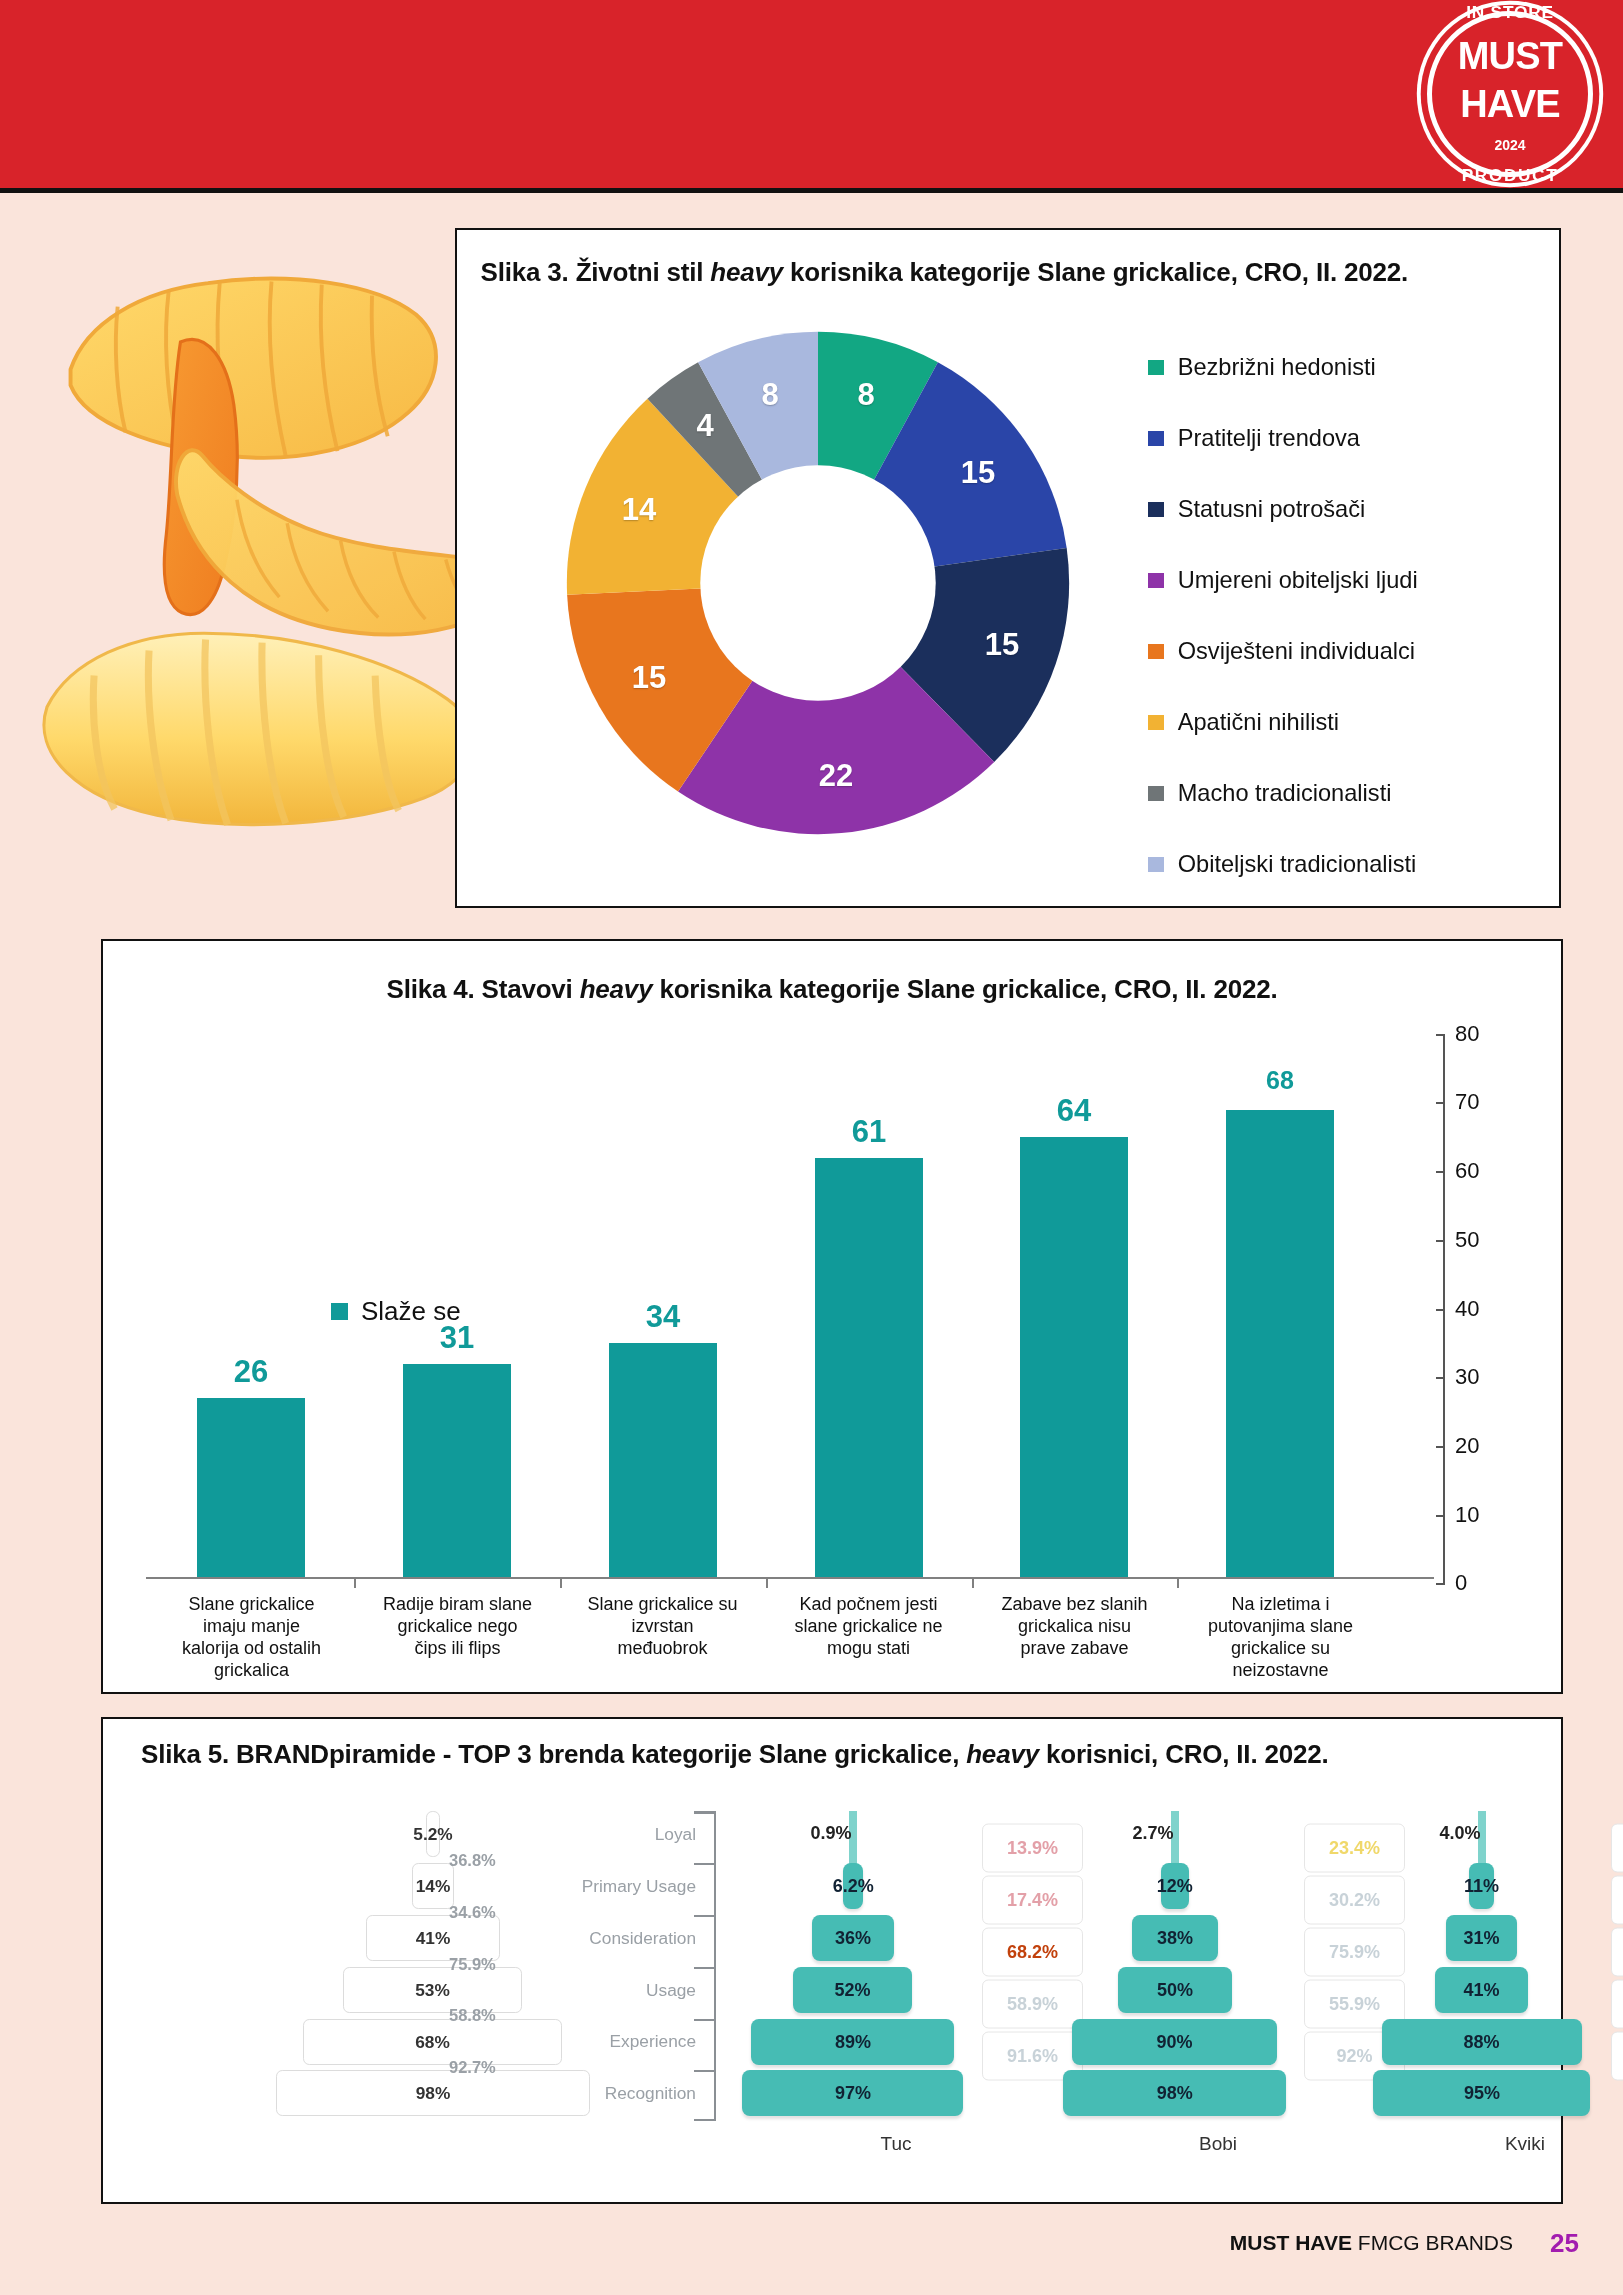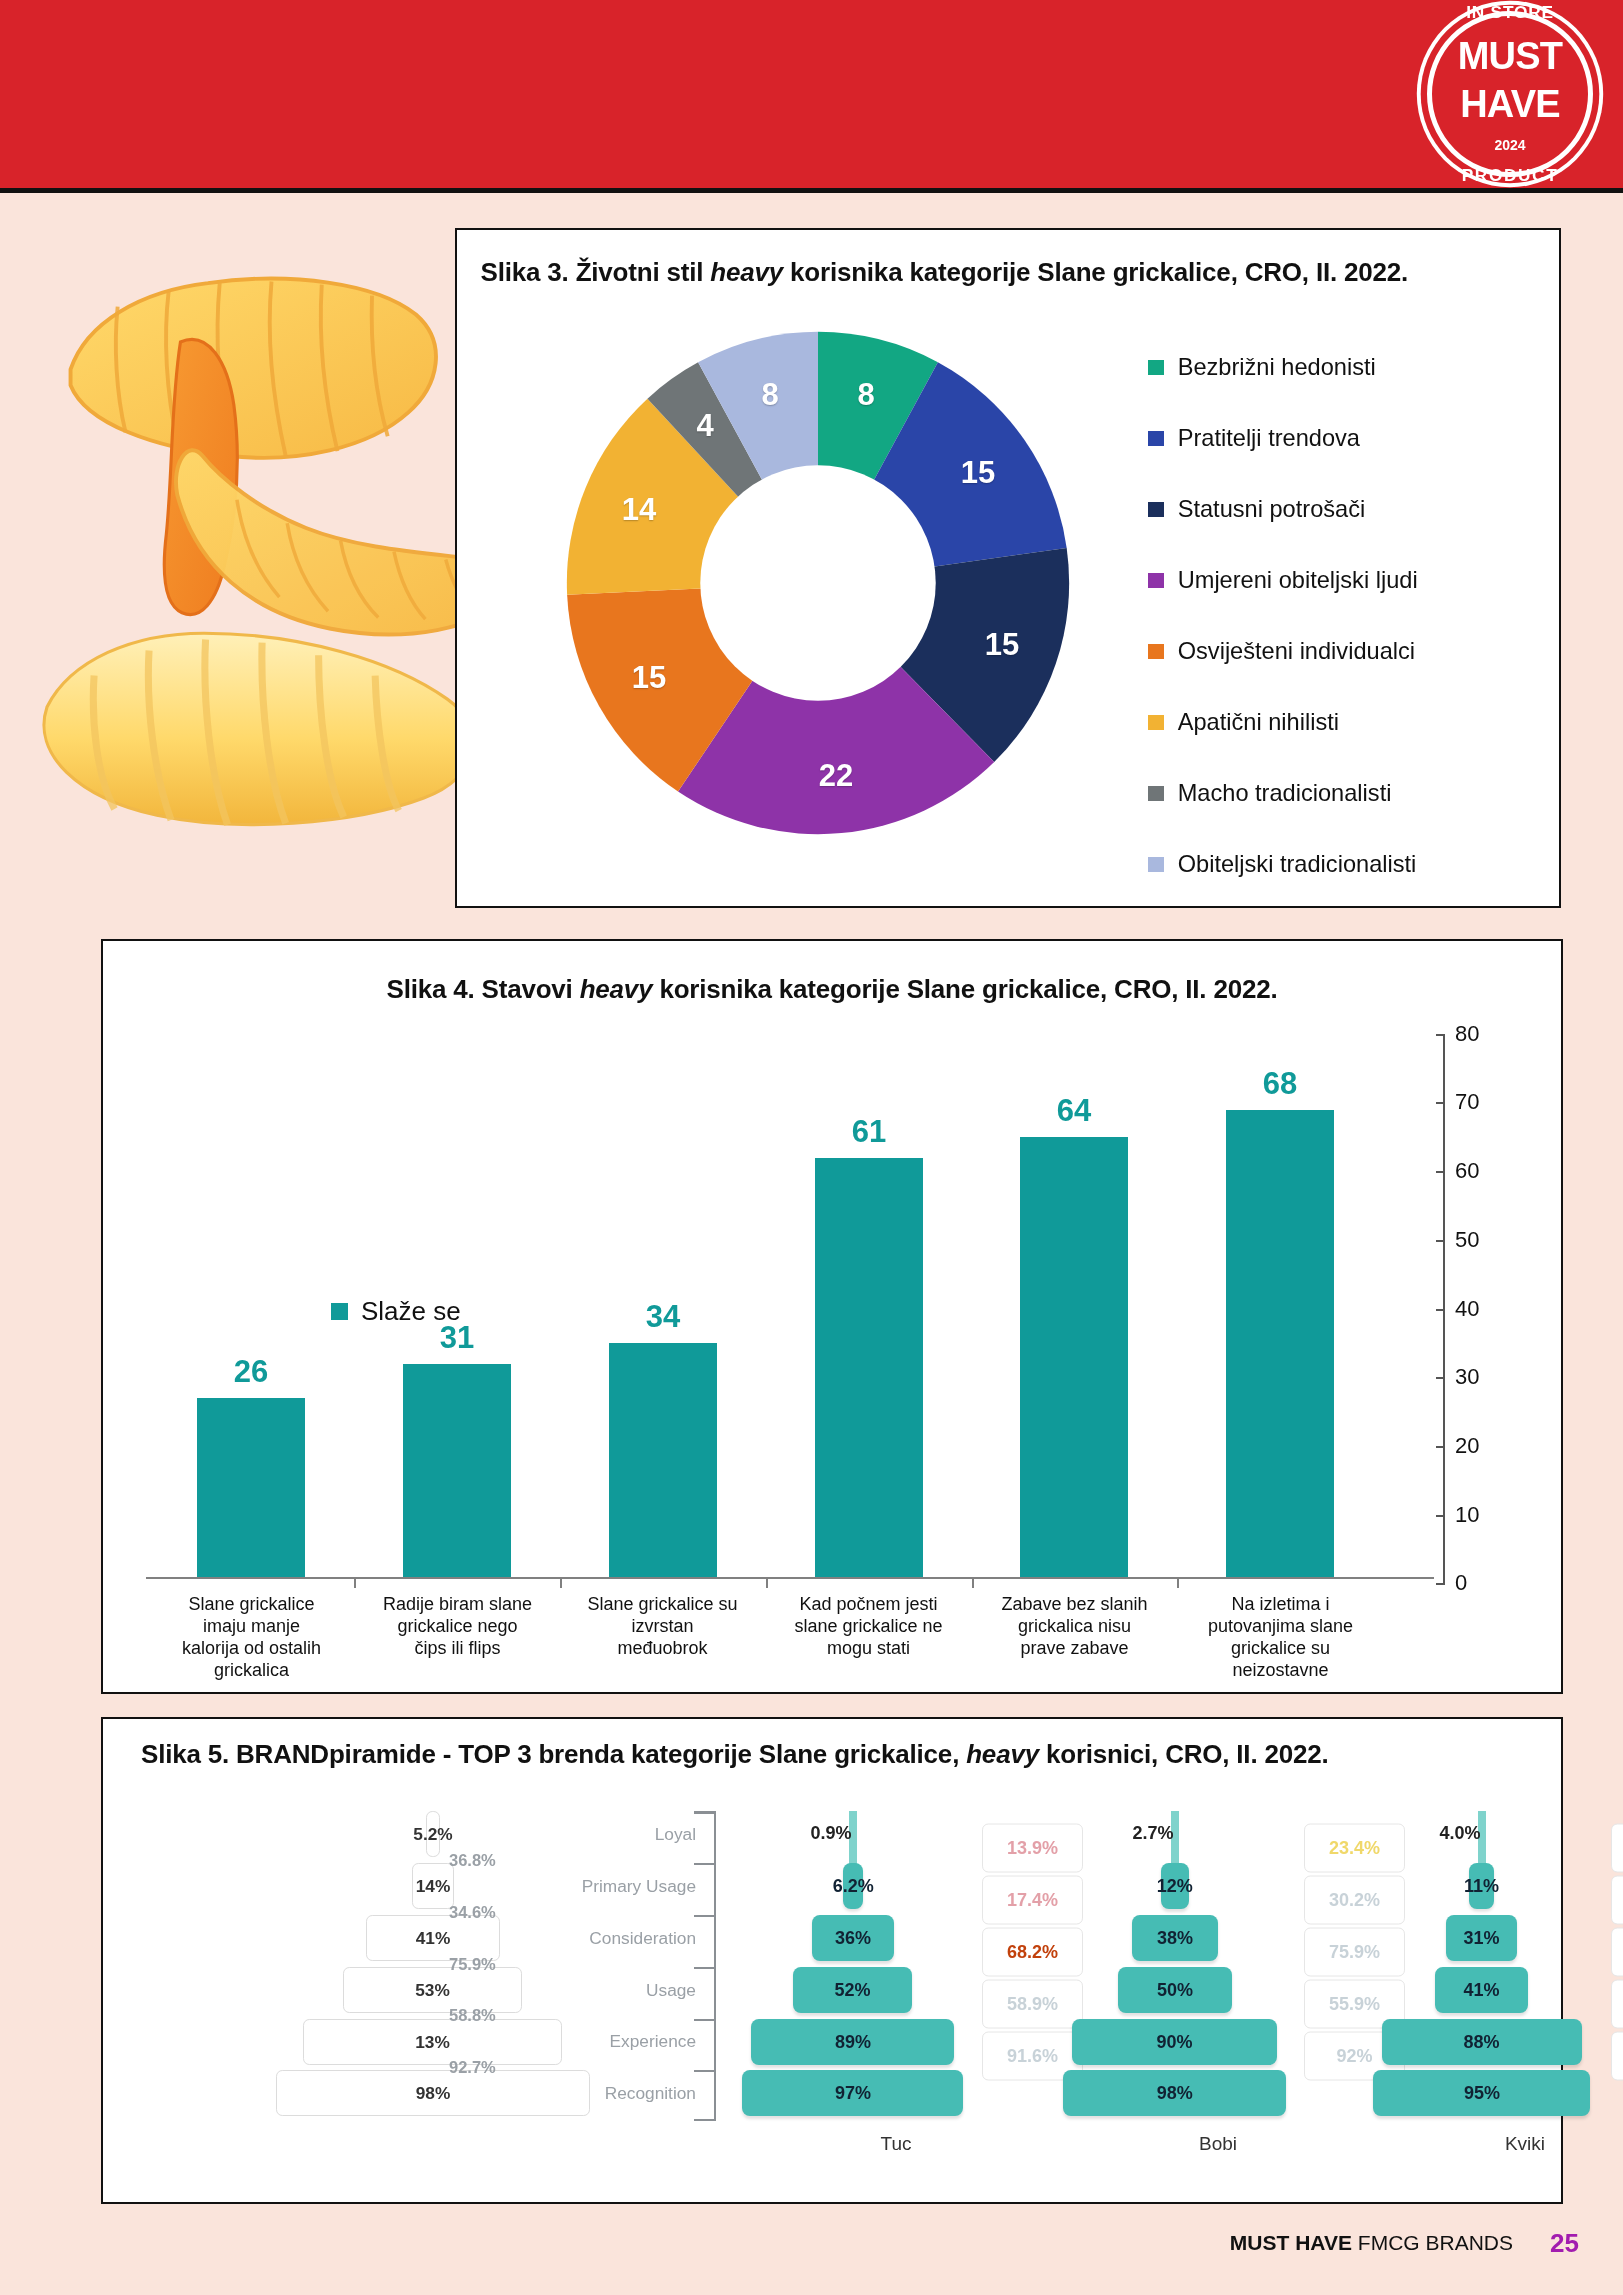--- a/index.html
+++ b/index.html
@@ -281,21 +281,21 @@
         <div class="bar-val" style="position: absolute; left: 94px; top: 413px; width: 108px; text-align: center; color: rgb(16, 154, 153); font-size: 31px; font-weight: 700;">26</div>
         <div style="position: absolute; left: 300px; top: 423px; width: 108px; height: 213px; background: rgb(16, 154, 153);"></div>
         <div class="bar-val" style="position: absolute; left: 300px; top: 379px; width: 108px; text-align: center; color: rgb(16, 154, 153); font-size: 31px; font-weight: 700;">31</div>
         <div style="position: absolute; left: 506px; top: 402px; width: 108px; height: 234px; background: rgb(16, 154, 153);"></div>
         <div class="bar-val" style="position: absolute; left: 506px; top: 358px; width: 108px; text-align: center; color: rgb(16, 154, 153); font-size: 31px; font-weight: 700;">34</div>
         <div style="position: absolute; left: 712px; top: 217px; width: 108px; height: 419px; background: rgb(16, 154, 153);"></div>
         <div class="bar-val" style="position: absolute; left: 712px; top: 173px; width: 108px; text-align: center; color: rgb(16, 154, 153); font-size: 31px; font-weight: 700;">61</div>
         <div style="position: absolute; left: 917px; top: 196px; width: 108px; height: 440px; background: rgb(16, 154, 153);"></div>
         <div class="bar-val" style="position: absolute; left: 917px; top: 152px; width: 108px; text-align: center; color: rgb(16, 154, 153); font-size: 31px; font-weight: 700;">64</div>
         <div style="position: absolute; left: 1123px; top: 169px; width: 108px; height: 467px; background: rgb(16, 154, 153);"></div>
-        <div class="bar-val" style="position: absolute; left: 1123px; top: 125px; width: 108px; text-align: center; color: rgb(16, 154, 153); font-size: 31px; font-weight: 700;">68</div>
+        <div class="bar-val" style="position: absolute; left: 1123px; top: 125px; width: 108px; text-align: center; color: rgb(16, 154, 153); font-size: 25px; font-weight: 700;">68</div>
       </div>
     <div class="axis-line"></div>
     <div class="yaxis"></div>
     <div id="yaxis-host">
         <div class="ytick" style="top: 642px;"></div>
         <div class="ylab" style="top: 642px;">0</div>
         <div class="ytick" style="top: 574px;"></div>
         <div class="ylab" style="top: 574px;">10</div>
         <div class="ytick" style="top: 505px;"></div>
         <div class="ylab" style="top: 505px;">20</div>
@@ -330,21 +330,21 @@
   <div class="card fig5card">
     <div class="fig-title fig5title">
       <span>Slika 5. BRANDpiramide - TOP 3 brenda kategorije Slane grickalice, </span><i>heavy</i><span> korisnici, CRO, II. 2022.</span>
     </div>
     <div class="pyr-region">
       <div id="ref-host">
           <div class="ref-step" style="left: 323px; top: 6.3px; width: 14px; height: 46px;">5.2%</div>
           <div class="ref-step" style="left: 309px; top: 58px; width: 42px; height: 46px;">14%</div>
           <div class="ref-step" style="left: 263px; top: 110px; width: 134px; height: 46px;">41%</div>
           <div class="ref-step" style="left: 240px; top: 162px; width: 179px; height: 46px;">53%</div>
-          <div class="ref-step" style="left: 200px; top: 214px; width: 259px; height: 46px;">13%</div>
+          <div class="ref-step" style="left: 200px; top: 214px; width: 259px; height: 46px;">68%</div>
           <div class="ref-step" style="left: 173px; top: 265px; width: 314px; height: 46px;">98%</div>
           <div class="ref-conv" style="left: 346px; top: 55px;">36.8%</div>
           <div class="ref-conv" style="left: 346px; top: 107px;">34.6%</div>
           <div class="ref-conv" style="left: 346px; top: 159px;">75.9%</div>
           <div class="ref-conv" style="left: 346px; top: 210px;">58.8%</div>
           <div class="ref-conv" style="left: 346px; top: 262px;">92.7%</div>
           <div class="stage-lab" style="left: 436px; top: 29px;">Loyal</div>
           <div class="stage-lab" style="left: 436px; top: 81px;">Primary Usage</div>
           <div class="stage-lab" style="left: 436px; top: 133px;">Consideration</div>
           <div class="stage-lab" style="left: 436px; top: 185px;">Usage</div>

